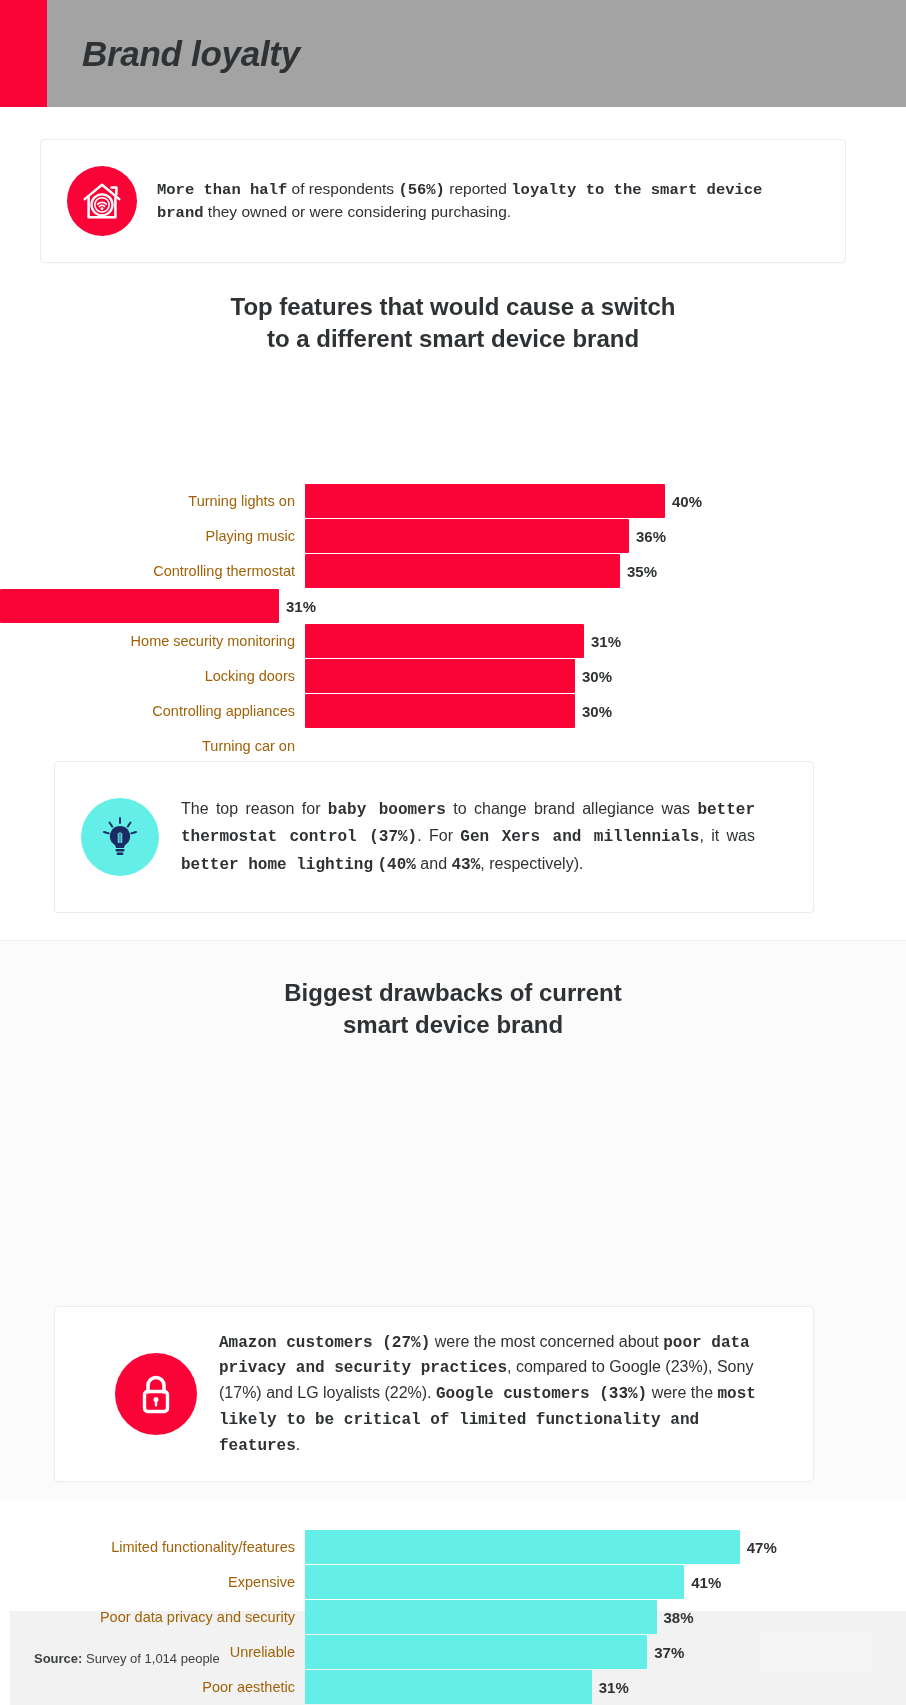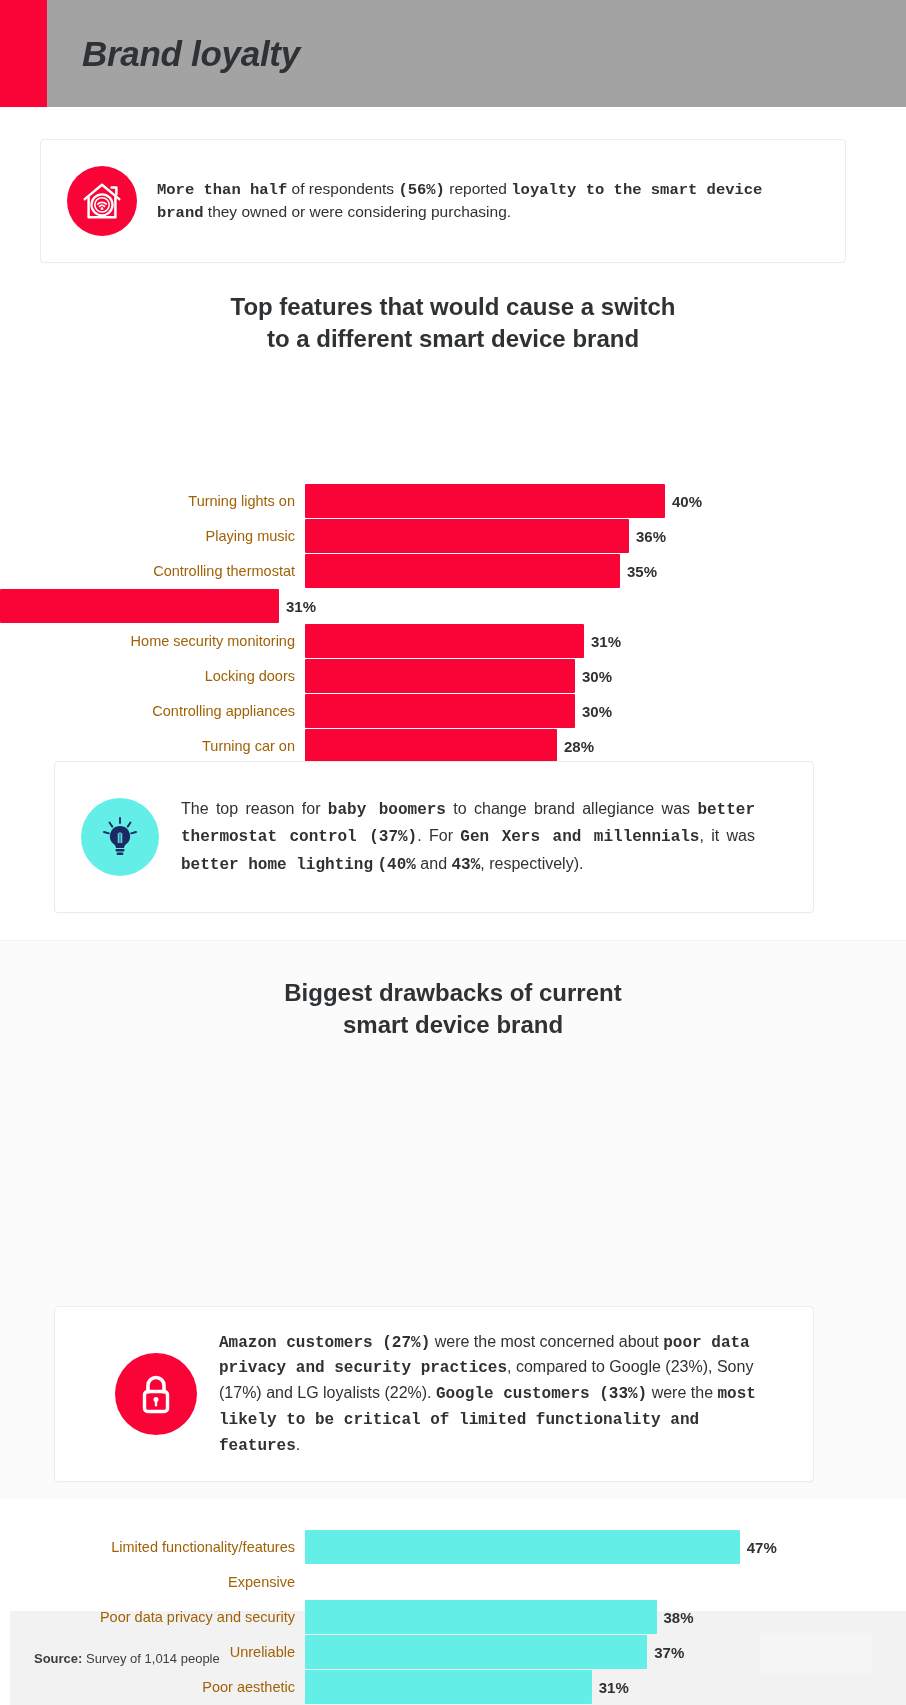--- a/index.html
+++ b/index.html
@@ -279,24 +279,20 @@
         <div>Controlling appliances</div>
       </div>
       <div class="bar-track">
         <div class="bar-fill red" style="width: 270px;"></div>
         <div class="bar-value">30%</div>
       </div>
     </div>
     <div class="bar-row">
       <div class="bar-label">
         <div>Turning car on</div>
-      </div>
-      <div class="bar-track">
-        <div class="bar-fill red" style="width: 252px;"></div>
-        <div class="bar-value">28%</div>
       </div>
     </div>
     <div class="bar-row">
       <div class="bar-label">
         <div>Monitoring groceries</div>
       </div>
       <div class="bar-track">
         <div class="bar-fill red" style="width: 243px;"></div>
         <div class="bar-value">27%</div>
       </div>
@@ -349,20 +345,24 @@
       </div>
       <div class="bar-track">
         <div class="bar-fill cyan" style="width: 434.75px;"></div>
         <div class="bar-value">47%</div>
       </div>
     </div>
     <div class="bar-row">
       <div class="bar-label">
         <div>Expensive</div>
       </div>
+      <div class="bar-track">
+        <div class="bar-fill cyan" style="width: 379.25px;"></div>
+        <div class="bar-value">41%</div>
+      </div>
     </div>
     <div class="bar-row">
       <div class="bar-label">
         <div>Poor data privacy and security</div>
       </div>
       <div class="bar-track">
         <div class="bar-fill cyan" style="width: 351.5px;"></div>
         <div class="bar-value">38%</div>
       </div>
     </div>

